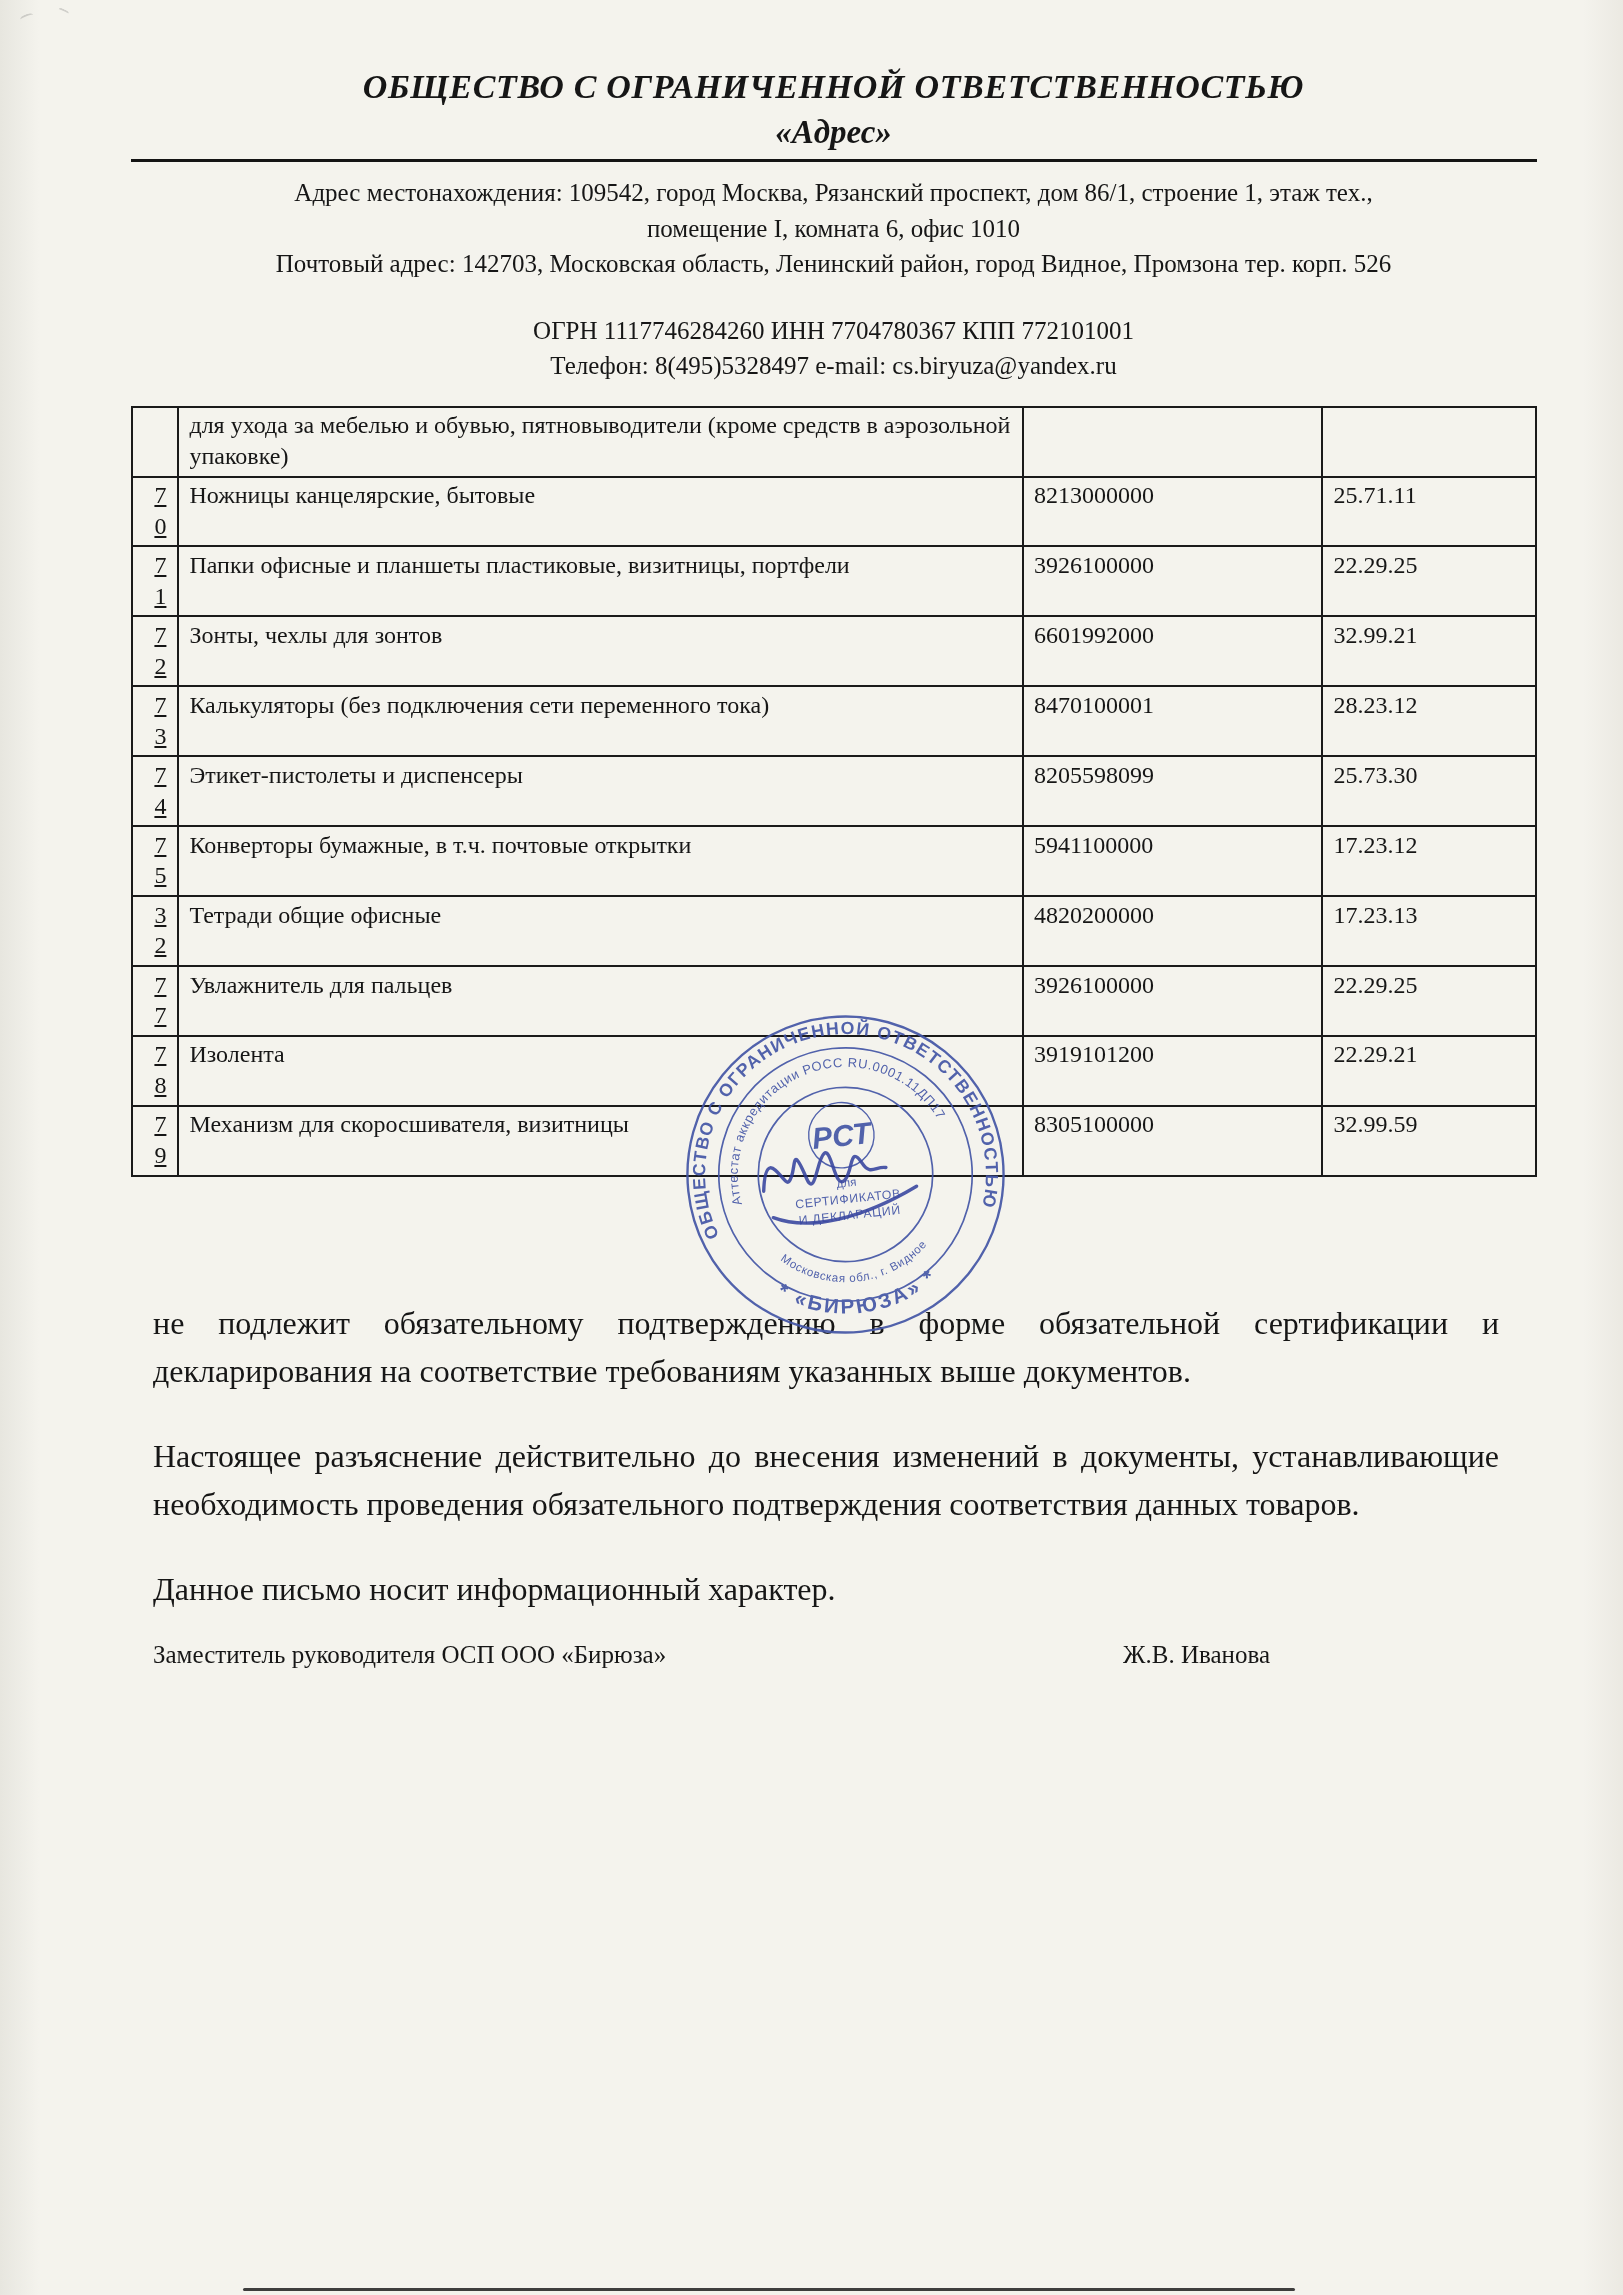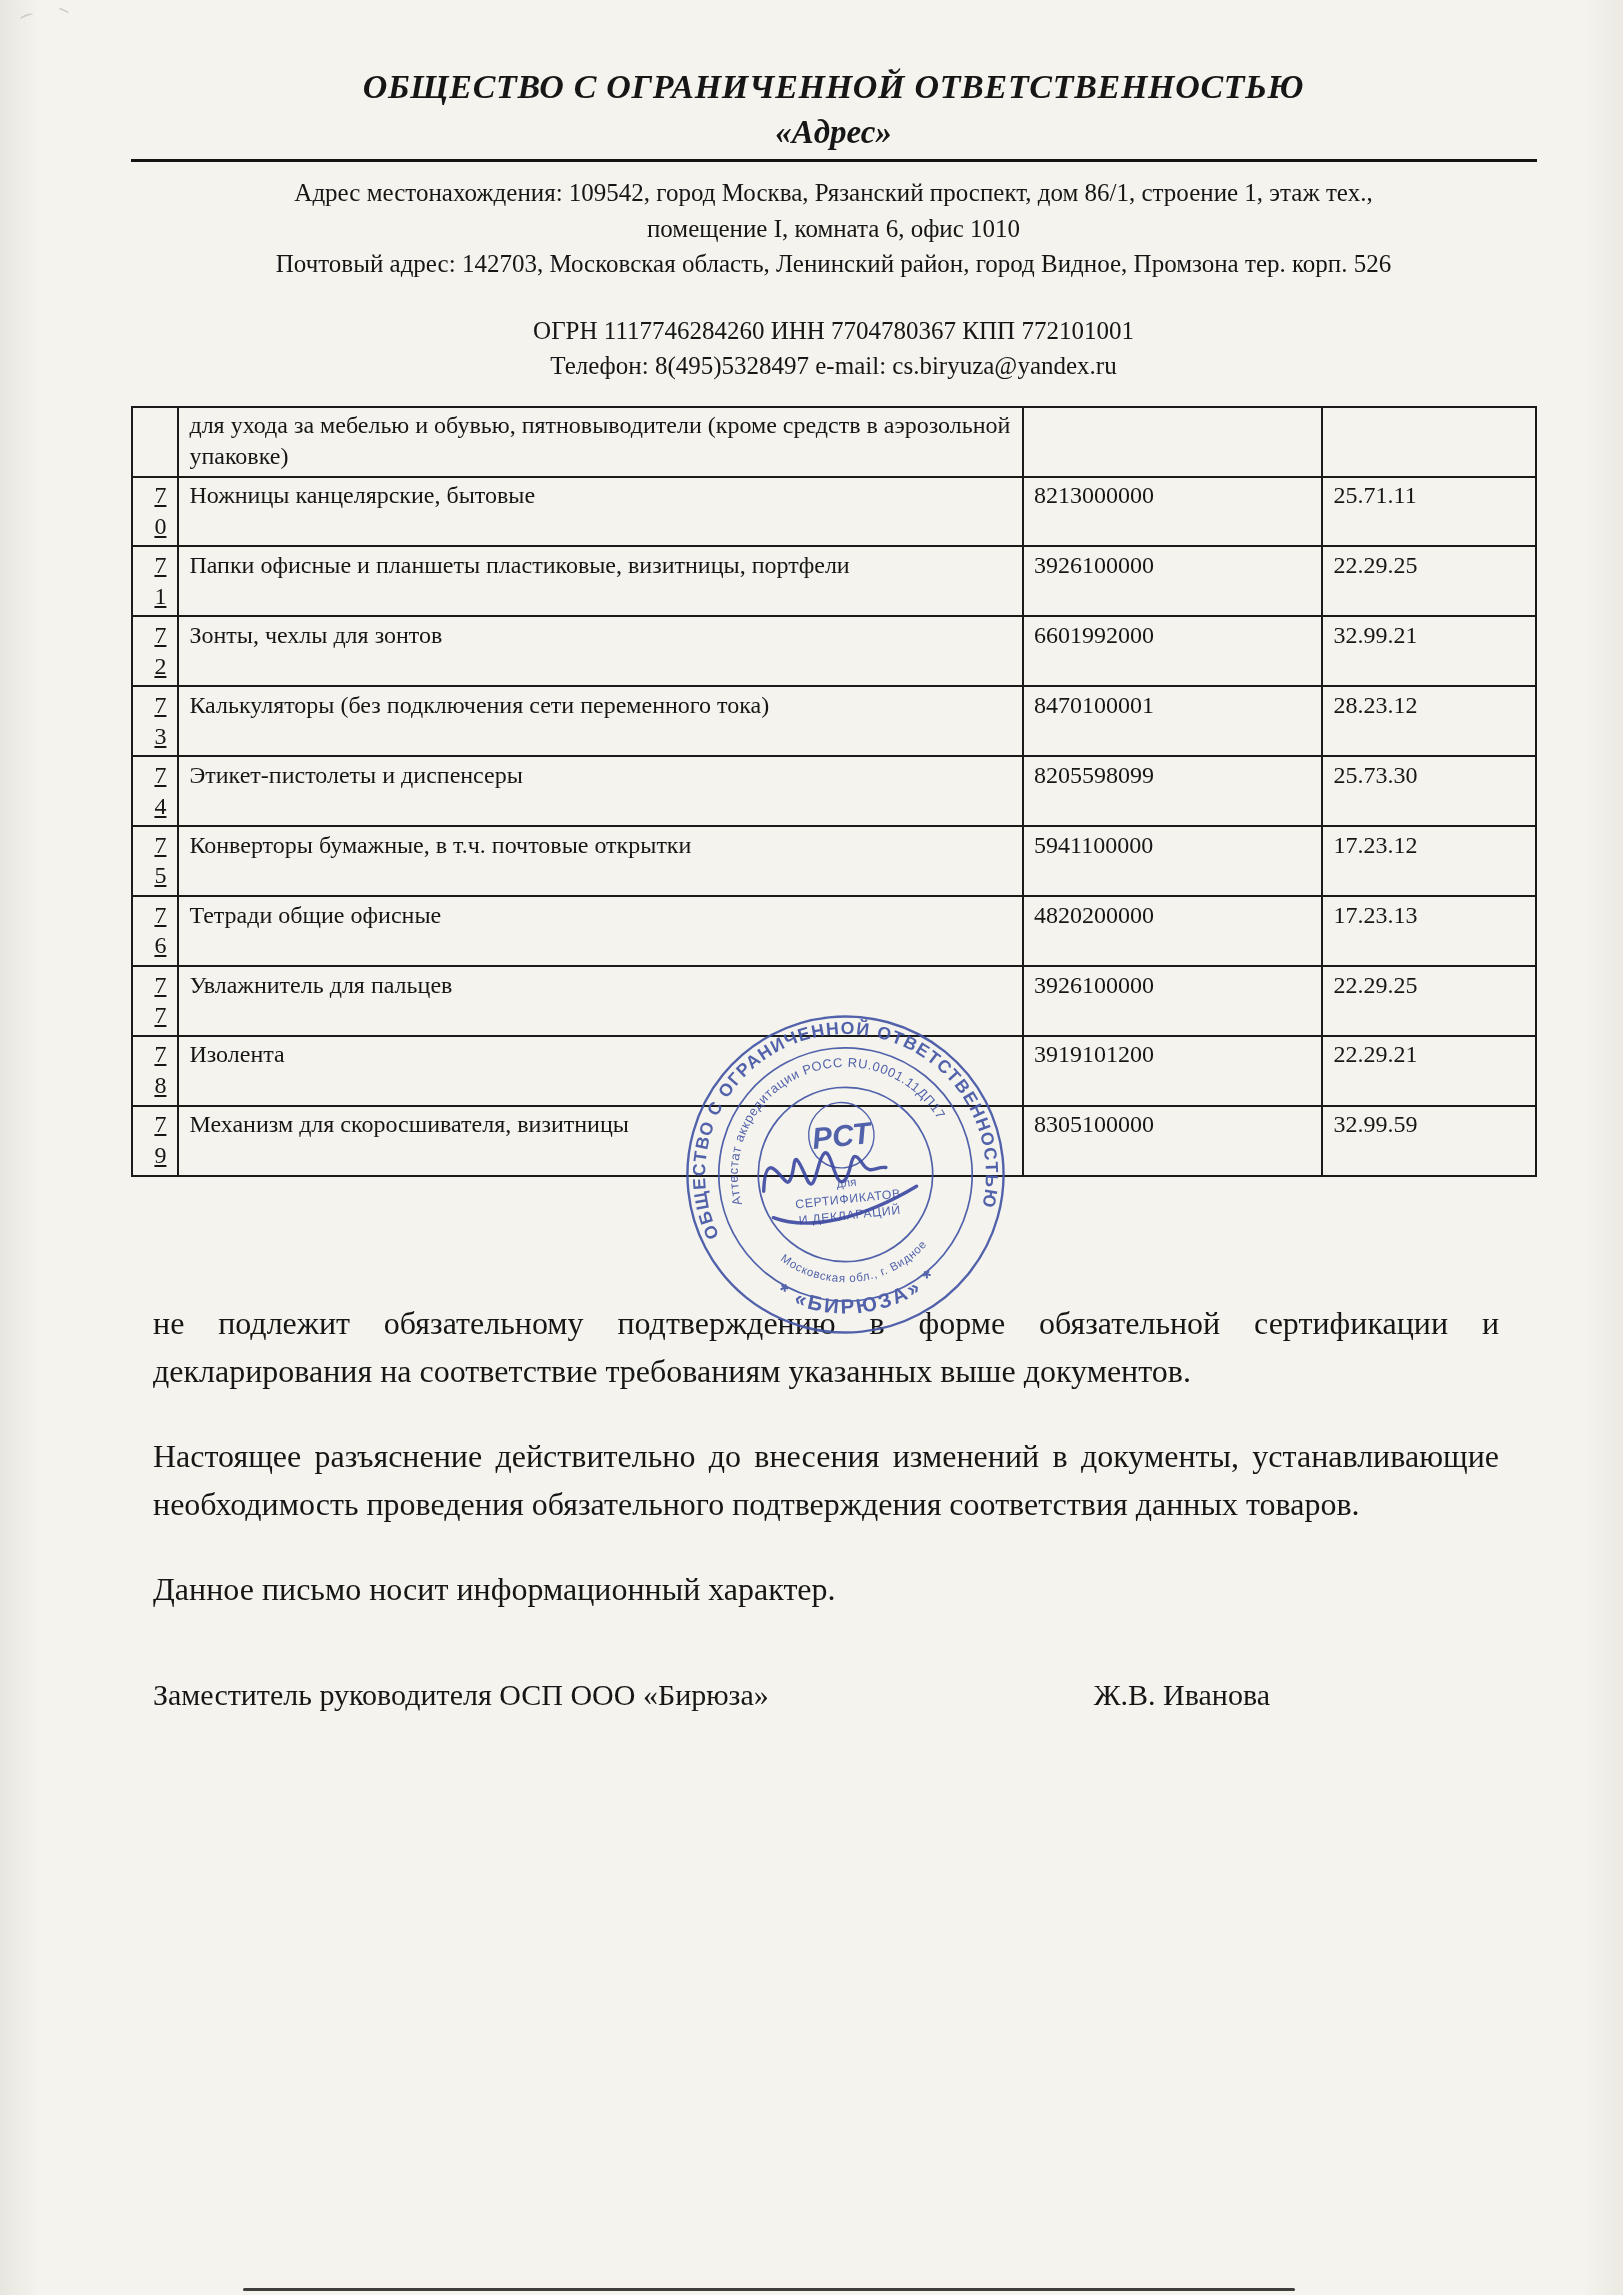--- a/index.html
+++ b/index.html
@@ -39,21 +39,21 @@
   }
   td.col-num  { width:42px;  text-align:right; padding-left:2.6px; padding-right:2.6px;text-decoration:underline; }
   td.col-name { width:764px; }
   td.col-code { width:271px; }
   td.col-okpd { width:193px; }
 
   .bodytext { padding:0 124px 0 109px; }
   .para { font-size:32px; line-height:1.5; text-align:justify; margin-top:37px; }
   .para.first { margin-top:122px; }
   .para.nojust { text-align:left; }
-  .sign-row { display:flex; align-items:flex-start; margin-top:65px; font-size:30px; }
+  .sign-row { display:flex; align-items:flex-start; margin-top:28px; font-size:25px; }
   .sign-name { margin-left:auto; margin-right:229px; white-space:nowrap; }
 
   
   .stamp-wrap {
     position:absolute; left:682px; top:1011px;
     width:327px; height:327px;
     transform:rotate(-6deg);
     opacity:.92;
     --stamp-color:#4456a6;
     --sig-color:#2b3a9a;
@@ -126,21 +126,21 @@
           <td class="col-code">8205598099</td>
           <td class="col-okpd">25.73.30</td>
         </tr>
         <tr>
           <td class="col-num">75</td>
           <td class="col-name">Конверторы бумажные, в т.ч. почтовые открытки</td>
           <td class="col-code">5941100000</td>
           <td class="col-okpd">17.23.12</td>
         </tr>
         <tr>
-          <td class="col-num">76</td>
+          <td class="col-num">32</td>
           <td class="col-name">Тетради общие офисные</td>
           <td class="col-code">4820200000</td>
           <td class="col-okpd">17.23.13</td>
         </tr>
         <tr>
           <td class="col-num">77</td>
           <td class="col-name">Увлажнитель для пальцев</td>
           <td class="col-code">3926100000</td>
           <td class="col-okpd">22.29.25</td>
         </tr>

